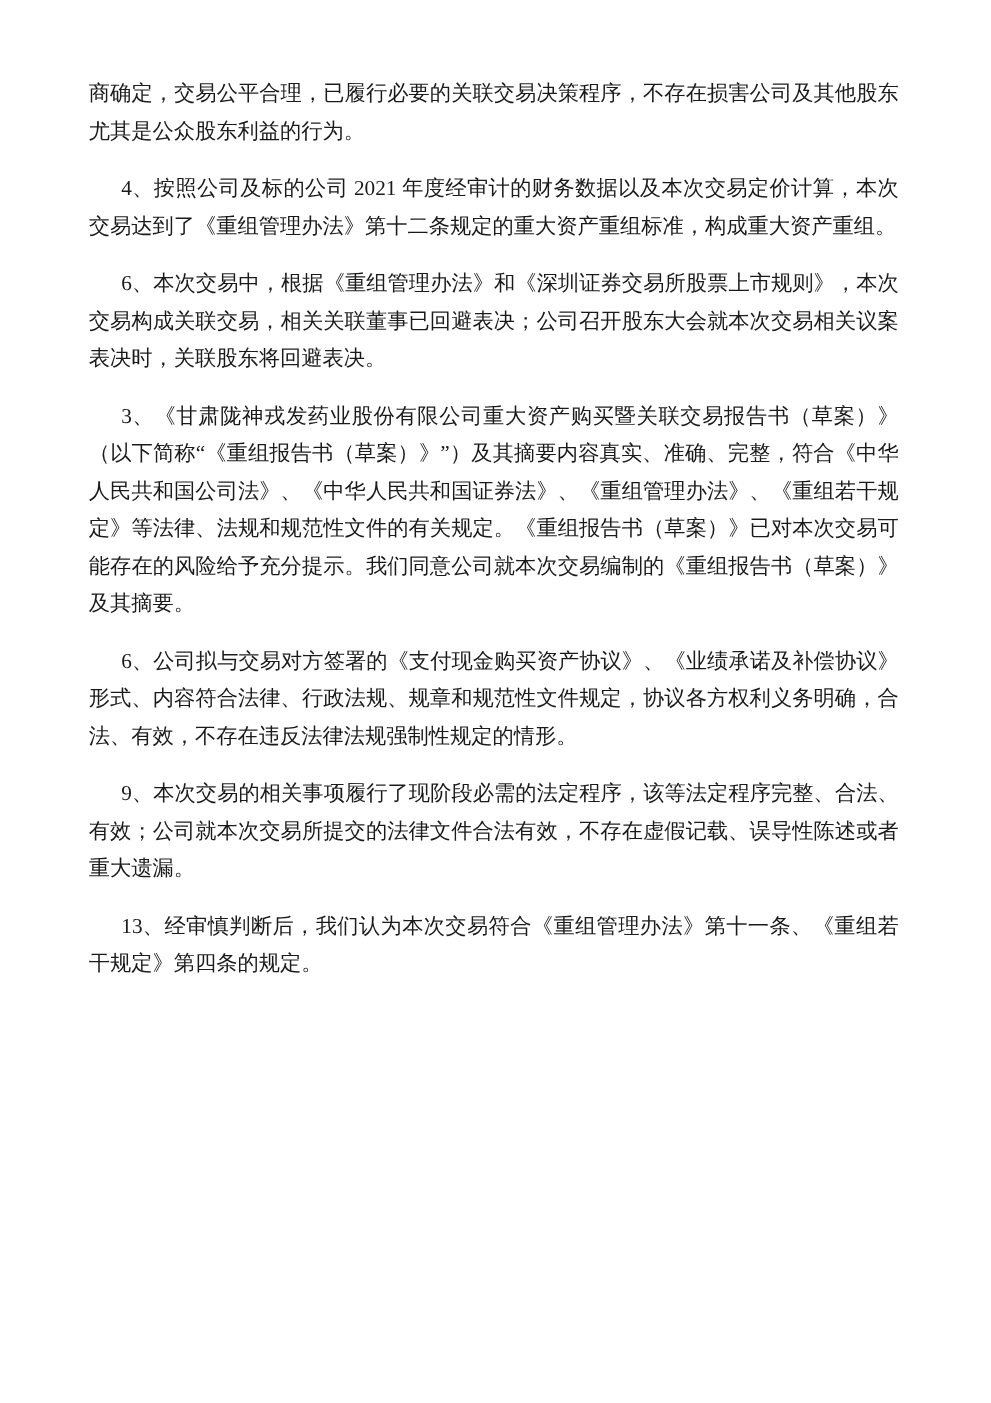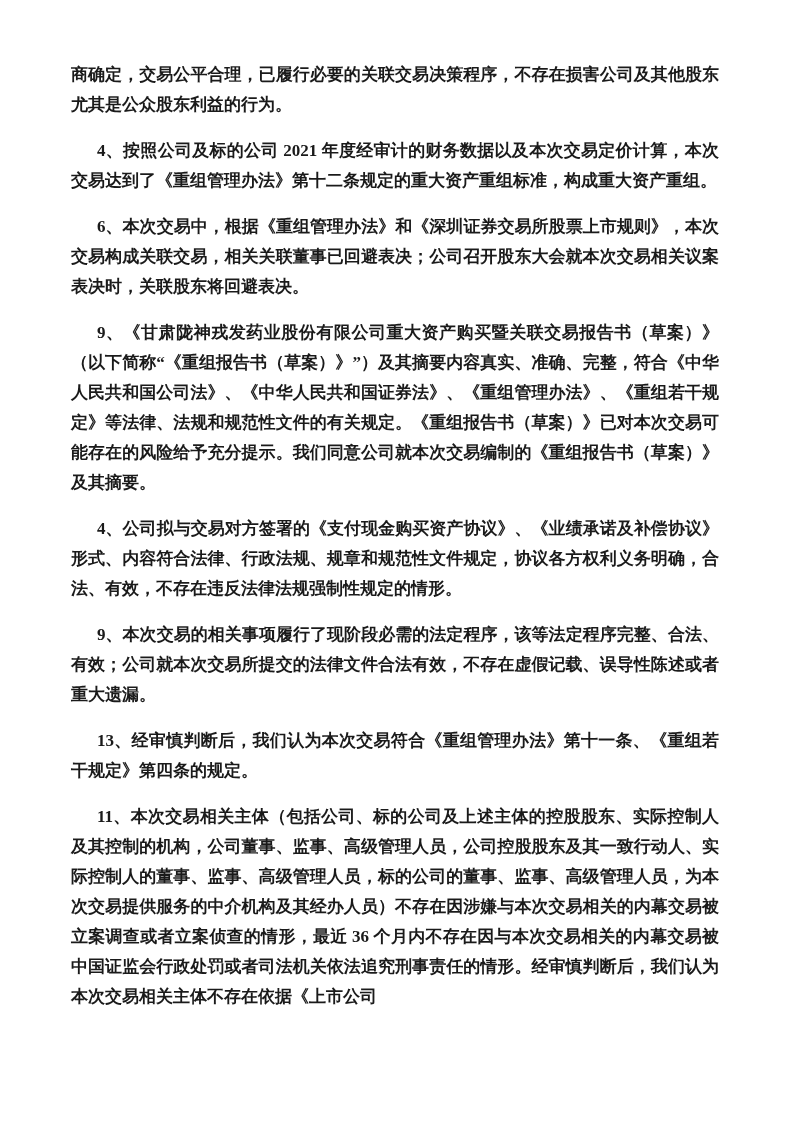--- a/index.html
+++ b/index.html
@@ -20,40 +20,38 @@
     position: absolute;
     top: 60px;
     left: 71px;
     width: 648px;
     color: #1a1a1a;
     font-family: "Liberation Serif", "DejaVu Serif", serif;
     font-size: 17px;
     line-height: 30px;
     text-align: justify;
     text-justify: inter-ideograph;
-    font-weight: bold;
   }
   p.para {
     margin: 0 0 16px 0;
     word-break: break-all;
   }
   p.para.indent {
     text-indent: 26px;
   }
   p.para.no-indent {
     text-indent: 0;
   }
 </style>
 </head>
 <body>
 
 <div class="page">
   <div class="doc-body" id="doc-body">
       <p class="para no-indent">商确定，交易公平合理，已履行必要的关联交易决策程序，不存在损害公司及其他股东尤其是公众股东利益的行为。</p>
       <p class="para indent">4、按照公司及标的公司 2021 年度经审计的财务数据以及本次交易定价计算，本次交易达到了《重组管理办法》第十二条规定的重大资产重组标准，构成重大资产重组。</p>
       <p class="para indent">6、本次交易中，根据《重组管理办法》和《深圳证券交易所股票上市规则》，本次交易构成关联交易，相关关联董事已回避表决；公司召开股东大会就本次交易相关议案表决时，关联股东将回避表决。</p>
-      <p class="para indent">9、《甘肃陇神戎发药业股份有限公司重大资产购买暨关联交易报告书（草案）》（以下简称“《重组报告书（草案）》”）及其摘要内容真实、准确、完整，符合《中华人民共和国公司法》、《中华人民共和国证券法》、《重组管理办法》、《重组若干规定》等法律、法规和规范性文件的有关规定。《重组报告书（草案）》已对本次交易可能存在的风险给予充分提示。我们同意公司就本次交易编制的《重组报告书（草案）》及其摘要。</p>
-      <p class="para indent">4、公司拟与交易对方签署的《支付现金购买资产协议》、《业绩承诺及补偿协议》形式、内容符合法律、行政法规、规章和规范性文件规定，协议各方权利义务明确，合法、有效，不存在违反法律法规强制性规定的情形。</p>
+      <p class="para indent">3、《甘肃陇神戎发药业股份有限公司重大资产购买暨关联交易报告书（草案）》（以下简称“《重组报告书（草案）》”）及其摘要内容真实、准确、完整，符合《中华人民共和国公司法》、《中华人民共和国证券法》、《重组管理办法》、《重组若干规定》等法律、法规和规范性文件的有关规定。《重组报告书（草案）》已对本次交易可能存在的风险给予充分提示。我们同意公司就本次交易编制的《重组报告书（草案）》及其摘要。</p>
+      <p class="para indent">6、公司拟与交易对方签署的《支付现金购买资产协议》、《业绩承诺及补偿协议》形式、内容符合法律、行政法规、规章和规范性文件规定，协议各方权利义务明确，合法、有效，不存在违反法律法规强制性规定的情形。</p>
       <p class="para indent">9、本次交易的相关事项履行了现阶段必需的法定程序，该等法定程序完整、合法、有效；公司就本次交易所提交的法律文件合法有效，不存在虚假记载、误导性陈述或者重大遗漏。</p>
       <p class="para indent">13、经审慎判断后，我们认为本次交易符合《重组管理办法》第十一条、《重组若干规定》第四条的规定。</p>
-      <p class="para indent">11、本次交易相关主体（包括公司、标的公司及上述主体的控股股东、实际控制人及其控制的机构，公司董事、监事、高级管理人员，公司控股股东及其一致行动人、实际控制人的董事、监事、高级管理人员，标的公司的董事、监事、高级管理人员，为本次交易提供服务的中介机构及其经办人员）不存在因涉嫌与本次交易相关的内幕交易被立案调查或者立案侦查的情形，最近 36 个月内不存在因与本次交易相关的内幕交易被中国证监会行政处罚或者司法机关依法追究刑事责任的情形。经审慎判断后，我们认为本次交易相关主体不存在依据《上市公司</p>
     </div>
 </div>
 
 </body></html>

